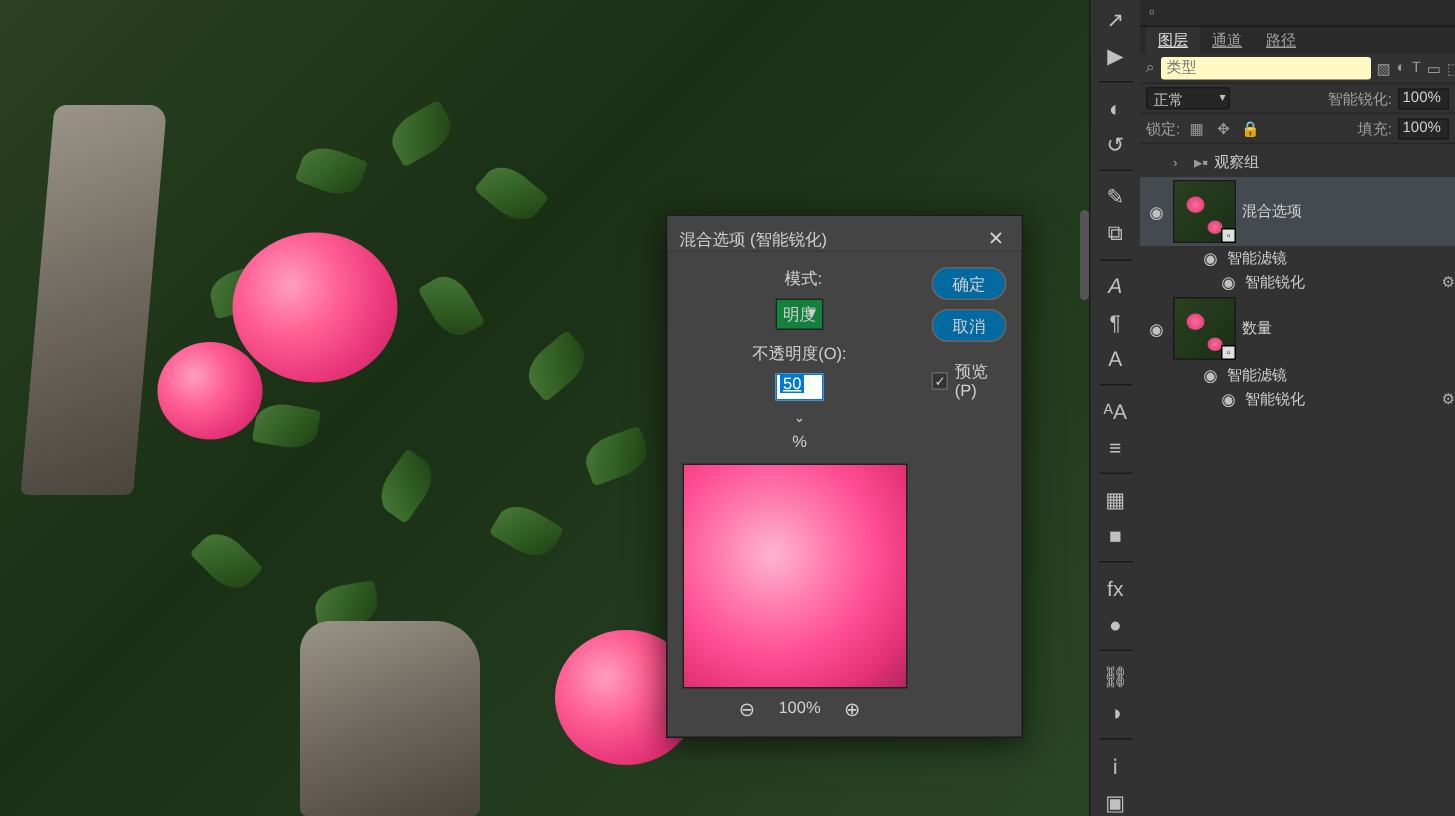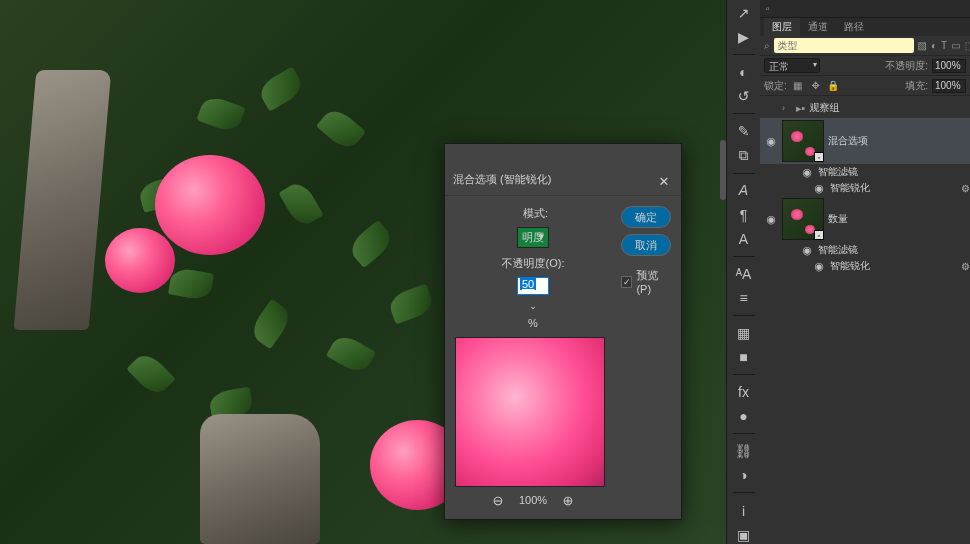--- a/index.html
+++ b/index.html
@@ -17,21 +17,21 @@
 .leaves { position: absolute; left: 80px; top: 60px; width: 380px; height: 380px; }
 .leaf { position: absolute; width: 42px; height: 28px; background: linear-gradient(120deg, #4a7a3a 0%, #2e5a20 60%, #1e4015 100%); border-radius: 50% 10% 50% 10%; }
 
 .toolbar-right { position: absolute; left: 726px; top: 0; width: 34px; height: 544px; background: #323232; border-left: 1px solid #1a1a1a; display: flex; flex-direction: column; align-items: center; padding-top: 4px; gap: 6px; }
 .tool-icon { width: 22px; height: 22px; display: flex; align-items: center; justify-content: center; color: #c0c0c0; cursor: pointer; font-size: 14px; }
 .tool-sep { width: 22px; height: 1px; background: #1a1a1a; margin: 2px 0; }
 
 .panel-area { position: absolute; left: 760px; top: 0; width: 210px; height: 544px; background: #323232; }
 .panel-titlebar { height: 18px; background: #2a2a2a; display: flex; align-items: center; padding: 0 6px; font-size: 10px; color: #b0b0b0; border-bottom: 1px solid #1a1a1a; }
 .panel-tabs { height: 18px; display: flex; align-items: flex-end; background: #2a2a2a; padding-left: 4px; }
-.panel-tab { padding: 2px 8px; font-size: 10px; color: #a0a0a0; cursor: pointer; }
+.panel-tab { padding: 2px 8px; font-size: 10px; color: #a0a0a0; cursor: pointer; text-decoration: underline; }
 .panel-tab.active { background: #323232; color: #e0e0e0; }
 
 .options-row { display: flex; align-items: center; padding: 2px 4px; gap: 4px; border-bottom: 1px solid #262626; height: 20px; }
 .search-input { flex: 0 0 70px; height: 15px; background: #fef9c3; border: none; color: #888; font-size: 10px; padding: 0 4px; border-radius: 2px; }
 .mini-icon { width: 14px; height: 14px; display: flex; align-items: center; justify-content: center; color: #999; font-size: 10px; cursor: pointer; }
 .dropdown-sm { background: #262626; border: 1px solid #1a1a1a; color: #c0c0c0; font-size: 10px; padding: 1px 12px 1px 4px; height: 15px; position: relative; border-radius: 2px; }
 .dropdown-sm::after { content: "▾"; position: absolute; right: 2px; font-size: 8px; }
 .label-sm { font-size: 10px; color: #a0a0a0; }
 .value-box { background: #262626; border: 1px solid #1a1a1a; padding: 0 2px; font-size: 10px; min-width: 34px; height: 14px; display: inline-flex; align-items: center; }
 
@@ -45,21 +45,21 @@
 .thumb { width: 42px; height: 42px; border: 1px solid #1a1a1a; position: relative; flex-shrink: 0; background: linear-gradient(135deg, #2a4020 0%, #1a3015 100%); }
 .thumb .mini-rose { position: absolute; width: 12px; height: 11px; left: 8px; top: 10px; background: radial-gradient(circle, #ff6a9a 0%, #d43570 100%); border-radius: 50%; }
 .thumb .mini-rose2 { left: 22px; top: 26px; width: 10px; height: 9px; }
 .smart-badge { position: absolute; bottom: -1px; right: -1px; width: 10px; height: 10px; background: #e0e0e0; border: 1px solid #000; font-size: 7px; display: flex; align-items: center; justify-content: center; color: #000; }
 .layer-name { font-size: 10px; color: #d0d0d0; }
 .filter-row { display: flex; align-items: center; padding: 1px 4px 1px 40px; gap: 4px; height: 16px; }
 .filter-sub-row { padding-left: 52px; height: 16px; display: flex; align-items: center; gap: 4px; }
 .fx-icons { margin-left: auto; display: flex; gap: 2px; color: #b0b0b0; font-size: 10px; }
 
 .dialog { position: absolute; left: 444px; top: 143px; width: 238px; background: #444444; border: 1px solid #1a1a1a; box-shadow: 0 4px 20px rgba(0,0,0,0.6); }
-.dialog-title { height: 24px; background: #444444; display: flex; align-items: flex-start; padding: 0 8px; border-bottom: 1px solid #383838; font-size: 11px; margin-top: 28px; }
+.dialog-title { height: 24px; background: #444444; display: flex; align-items: flex-end; padding: 0 8px; border-bottom: 1px solid #383838; font-size: 11px; }
 .dialog-close { margin-left: auto; width: 18px; height: 18px; display: flex; align-items: center; justify-content: center; cursor: pointer; font-size: 13px; }
 .dialog-body { padding: 10px; display: flex; gap: 10px; }
 .dialog-left { flex: 1; }
 .form-row { display: flex; align-items: center; gap: 6px; margin-bottom: 8px; font-size: 11px; flex-direction: column; }
 .form-label { min-width: 30px; text-align: right; }
 .mode-select { flex: 1; background: #15803d; border: 1px solid #222; color: #d0d0d0; padding: 2px 4px; height: 20px; position: relative; }
 .mode-select::after { content: "▾"; position: absolute; right: 4px; }
 .opacity-input { width: 32px; height: 18px; background: #fff; color: #000; border: 1px solid #0078d7; padding: 0 2px; font-size: 11px; text-align: left; }
 .opacity-input::selection { background: #0078d7; color: #fff; }
 .input-selected { background: #0078d7; color: #fff; padding: 0 2px; text-decoration: underline; }
@@ -147,21 +147,21 @@
     <input class="search-input" placeholder="类型" style="">
     <span class="mini-icon">▧</span>
     <span class="mini-icon">◐</span>
     <span class="mini-icon">T</span>
     <span class="mini-icon">▭</span>
     <span class="mini-icon">⬚</span>
   </div>
 
   <div class="options-row">
     <div class="dropdown-sm" style="flex:0 0 56px">正常</div>
-    <span class="label-sm" style="margin-left:auto">不透明度:</span>
+    <span class="label-sm" style="margin-left:auto">智能锐化:</span>
     <div class="value-box">100%</div>
   </div>
 
   <div class="options-row">
     <span class="label-sm">锁定:</span>
     <span class="mini-icon">▦</span>
     <span class="mini-icon">✥</span>
     <span class="mini-icon">🔒</span>
     <span class="label-sm" style="margin-left:auto">填充:</span>
     <div class="value-box">100%</div>

